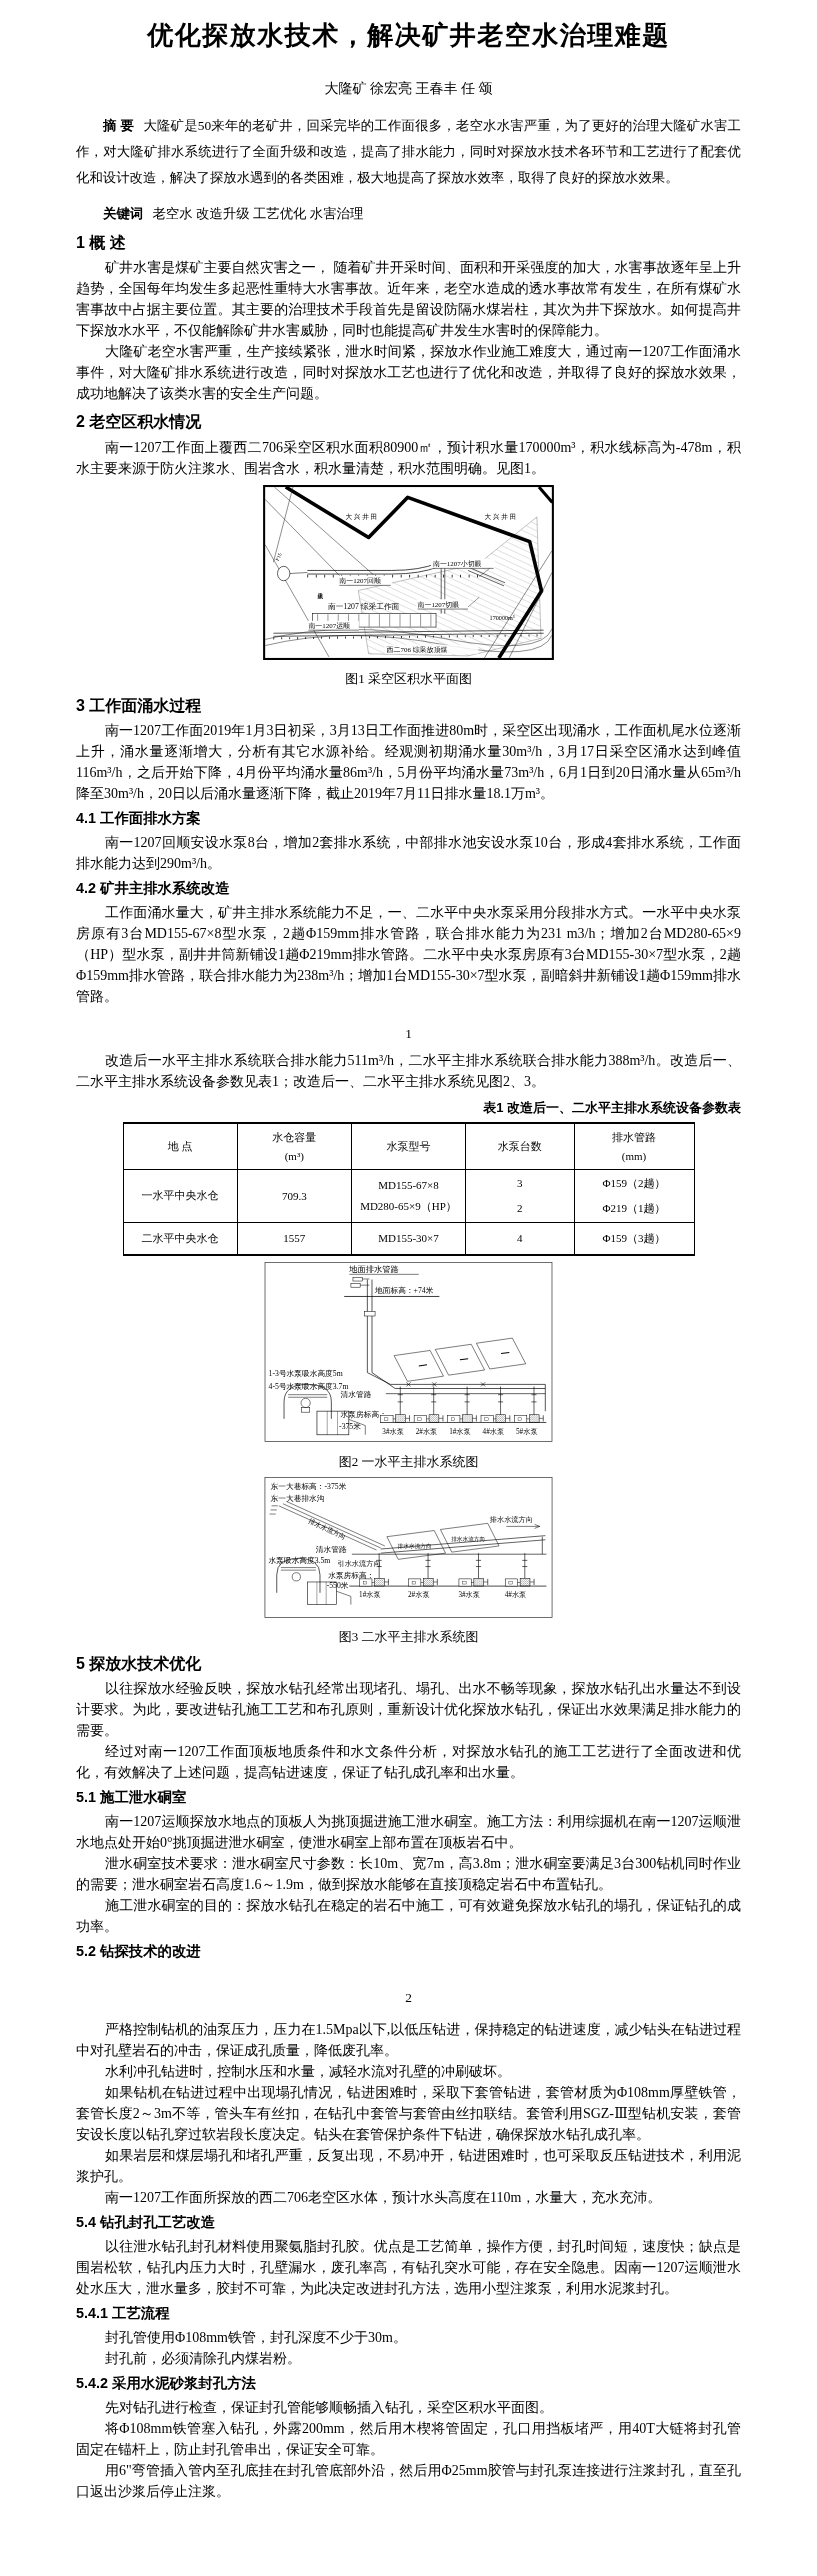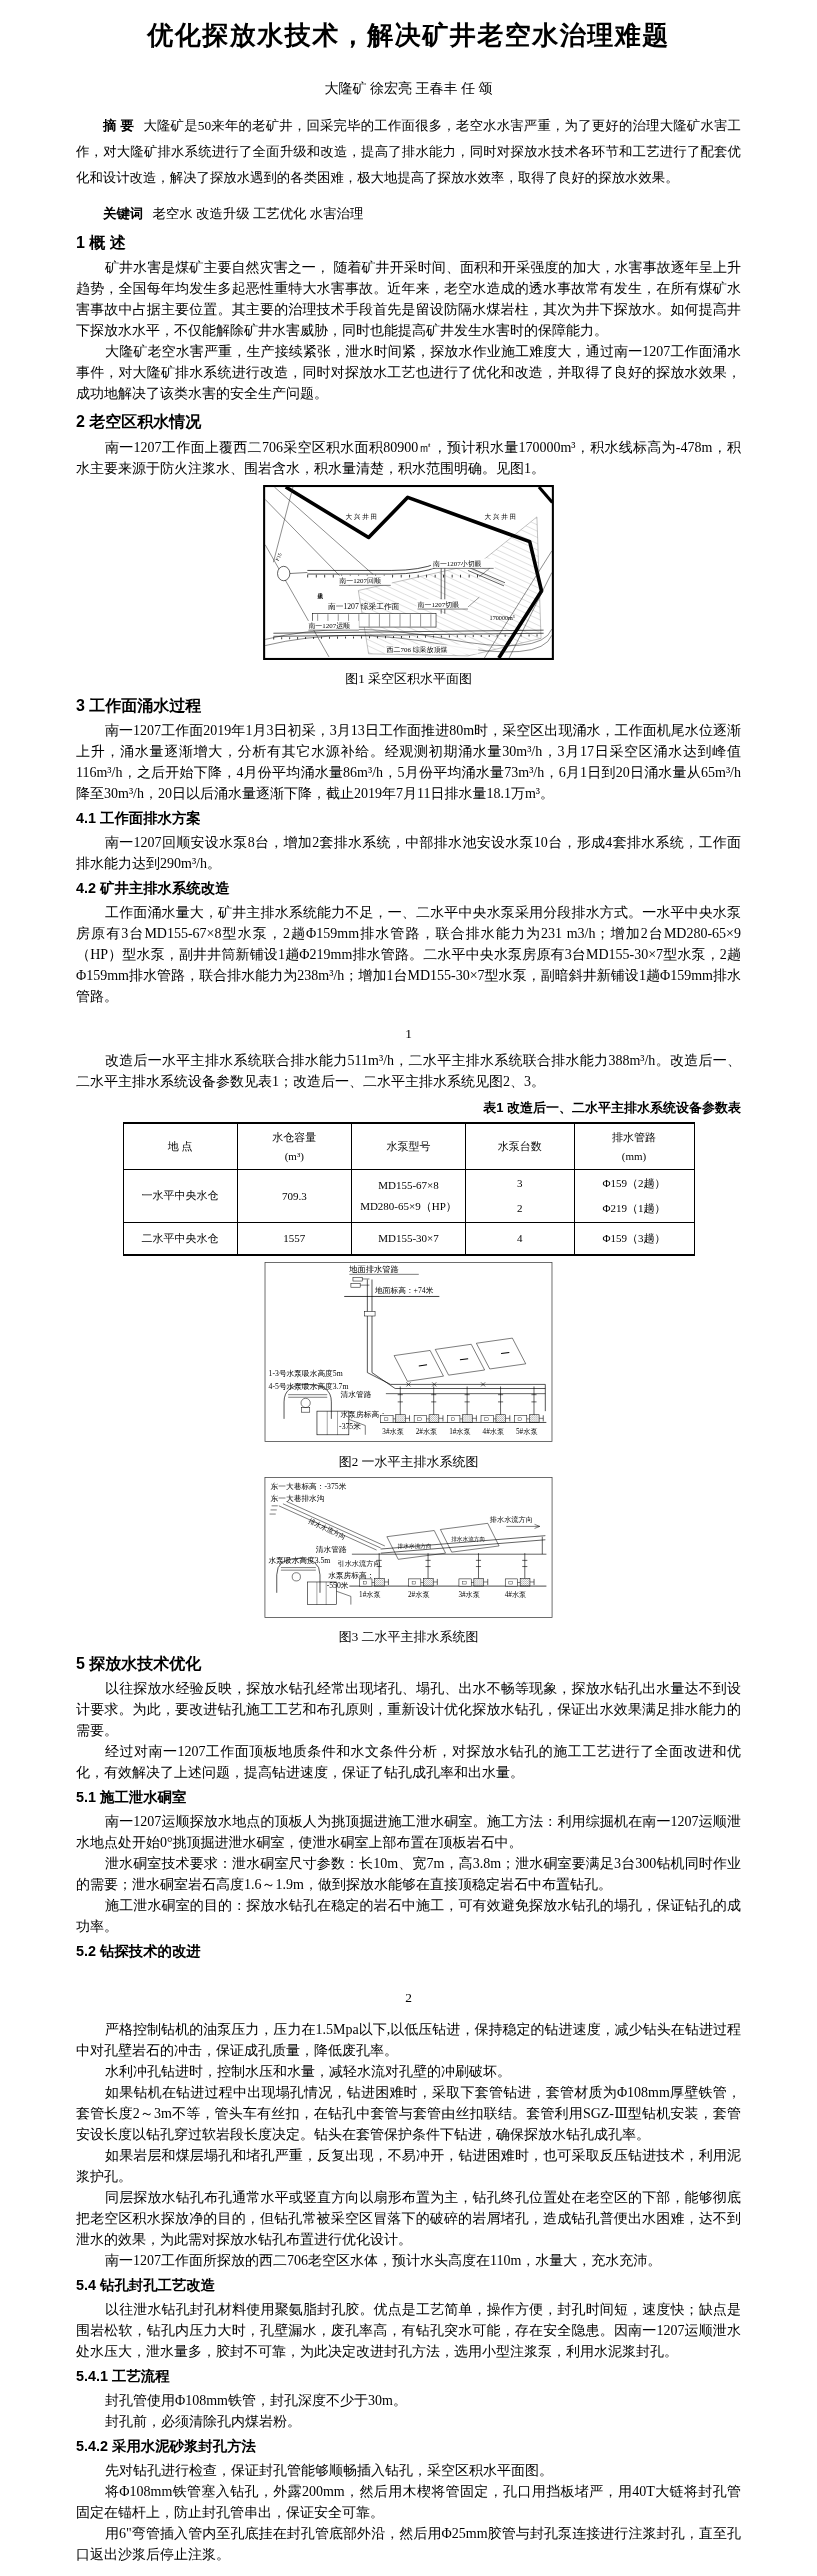--- a/index.html
+++ b/index.html
@@ -380,21 +380,20 @@
 
     <div class="h2s">5.2  钻探技术的改进</div>
 
     <div class="pn" style="margin:27px 0 13.4px">2</div>
 
     <p class="p">严格控制钻机的油泵压力，压力在1.5Mpa以下,以低压钻进，保持稳定的钻进速度，减少钻头在钻进过程中对孔壁岩石的冲击，保证成孔质量，降低废孔率。</p>
     <p class="p">水利冲孔钻进时，控制水压和水量，减轻水流对孔壁的冲刷破坏。</p>
     <p class="p">如果钻机在钻进过程中出现塌孔情况，钻进困难时，采取下套管钻进，套管材质为Φ108mm厚壁铁管，套管长度2～3m不等，管头车有丝扣，在钻孔中套管与套管由丝扣联结。套管利用SGZ-Ⅲ型钻机安装，套管安设长度以钻孔穿过软岩段长度决定。钻头在套管保护条件下钻进，确保探放水钻孔成孔率。</p>
     <p class="p">如果岩层和煤层塌孔和堵孔严重，反复出现，不易冲开，钻进困难时，也可采取反压钻进技术，利用泥浆护孔。</p>
 
-    <p class="p">同层探放水钻孔布孔通常水平或竖直方向以扇形布置为主，钻孔终孔位置处在老空区的下部，能够彻底把老空区积水探放净的目的，但钻孔常被采空区冒落下的破碎的岩屑堵孔，造成钻孔普便出水困难，达不到泄水的效果，为此需对探放水钻孔布置进行优化设计。</p>
     <p class="p">南一1207工作面所探放的西二706老空区水体，预计水头高度在110m，水量大，充水充沛。</p>
 
     <div class="h2s">5.4  钻孔封孔工艺改造</div>
     <p class="p">以往泄水钻孔封孔材料使用聚氨脂封孔胶。优点是工艺简单，操作方便，封孔时间短，速度快；缺点是围岩松软，钻孔内压力大时，孔壁漏水，废孔率高，有钻孔突水可能，存在安全隐患。因南一1207运顺泄水处水压大，泄水量多，胶封不可靠，为此决定改进封孔方法，选用小型注浆泵，利用水泥浆封孔。</p>
 
     <div class="h2s">5.4.1  工艺流程</div>
     <p class="p">封孔管使用Φ108mm铁管，封孔深度不少于30m。</p>
     <p class="p">封孔前，必须清除孔内煤岩粉。</p>
 
     <div class="h2s">5.4.2  采用水泥砂浆封孔方法</div>

